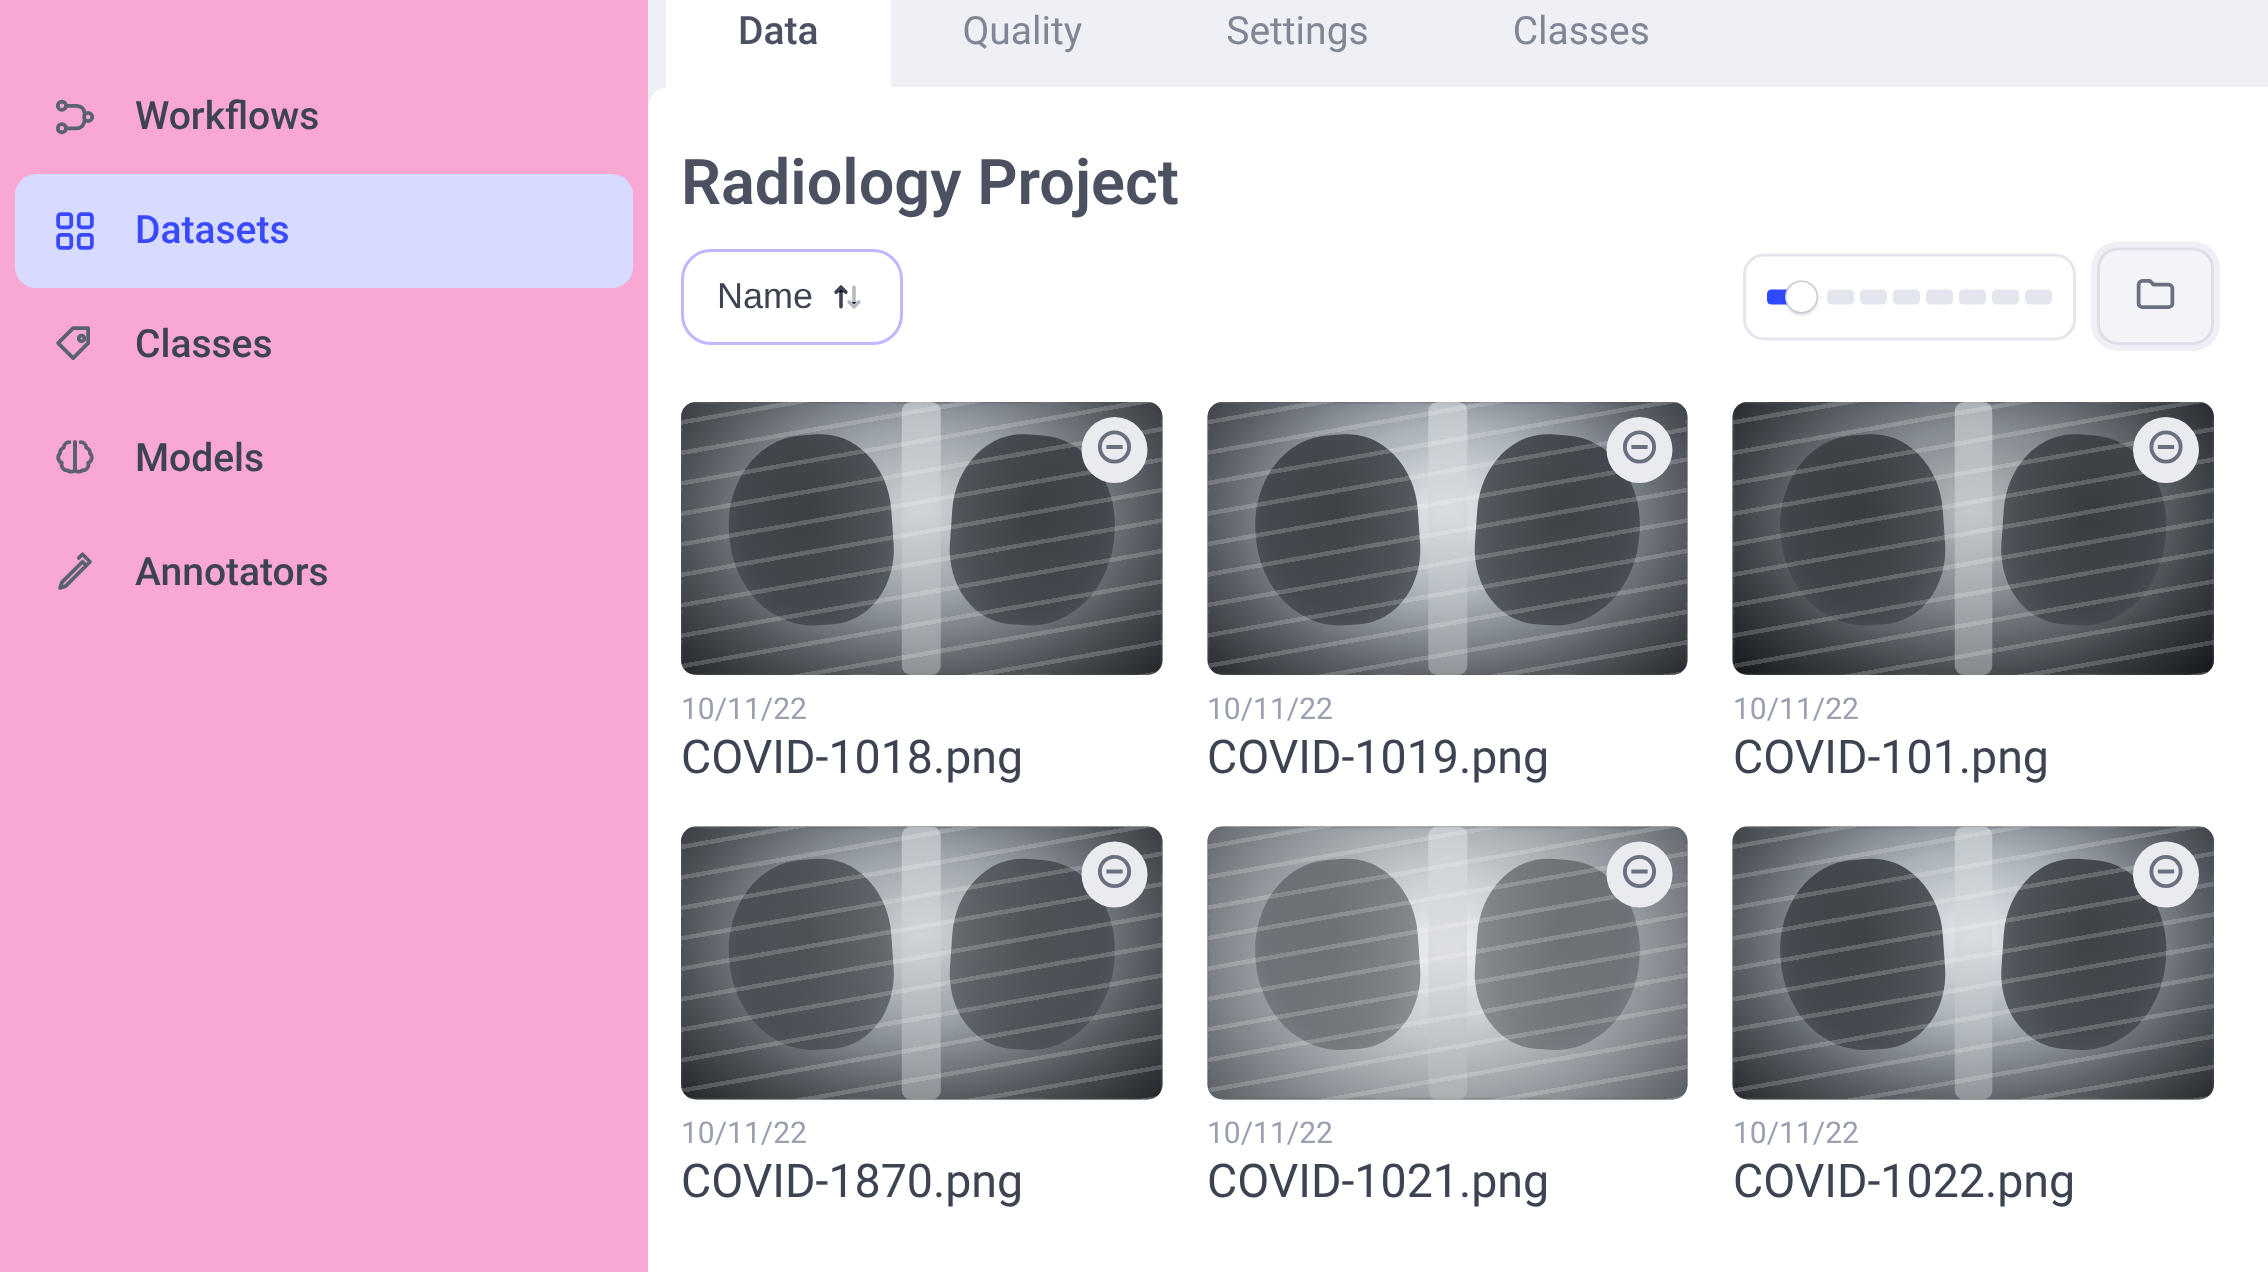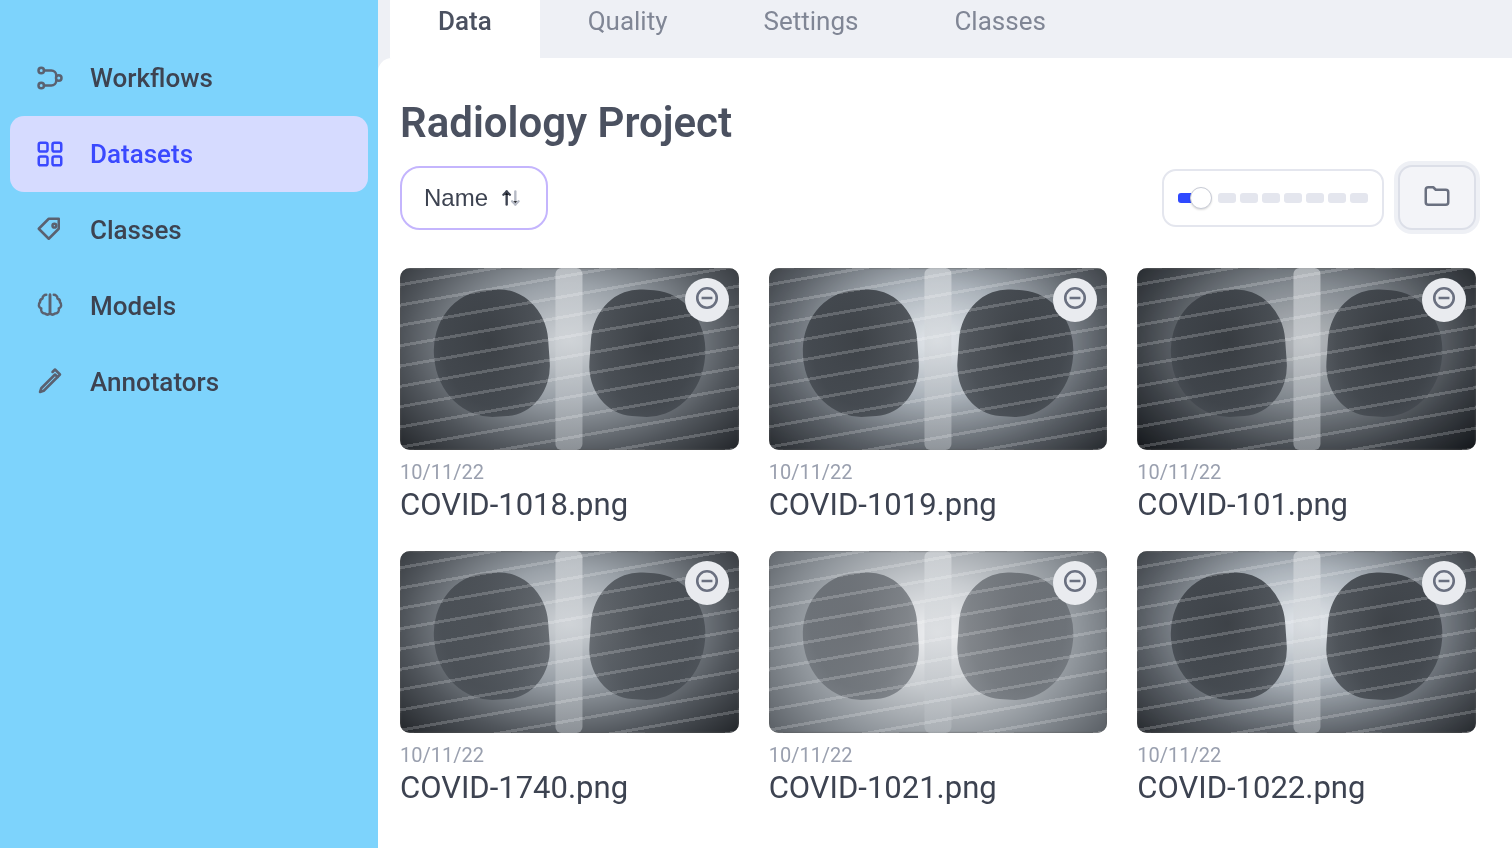--- a/index.html
+++ b/index.html
@@ -10,23 +10,23 @@
     color: #3a3f4b;
     overflow: hidden;
   }
   .app {
     display: flex;
     width: 1512px;
     height: 848px;
   }
   
   .sidebar {
-    width: 378px;
+    width: 432px;
     padding: 40px 10px 0 10px;
-    background: #7dd3fc;
+    background: #f9a8d4;
   }
   .sidebar-item {
     display: flex;
     align-items: center;
     gap: 24px;
     padding: 22px 24px;
     border-radius: 14px;
     font-size: 26px;
     font-weight: 500;
     color: #3d4351;
@@ -434,21 +434,21 @@
             <div class="status-badge">
               <span>
                 <svg width="26" height="26" viewBox="0 0 24 24" stroke="#6a7080" stroke-width="2.4" fill="none">
                     <circle cx="12" cy="12" r="9"></circle>
                     <path d="M7 12h10"></path>
                   </svg>
               </span>
             </div>
           </div>
           <div class="card-date">10/11/22</div>
-          <div class="card-name">COVID-1740.png</div>
+          <div class="card-name">COVID-1870.png</div>
         </div>
 
         <div class="card">
           <div class="thumb">
             <div class="xray variant-e ribs">
                 <div class="xray-bg"></div>
                 <div class="spine"></div>
                 <div class="lung left"></div>
                 <div class="lung right"></div>
               </div>

